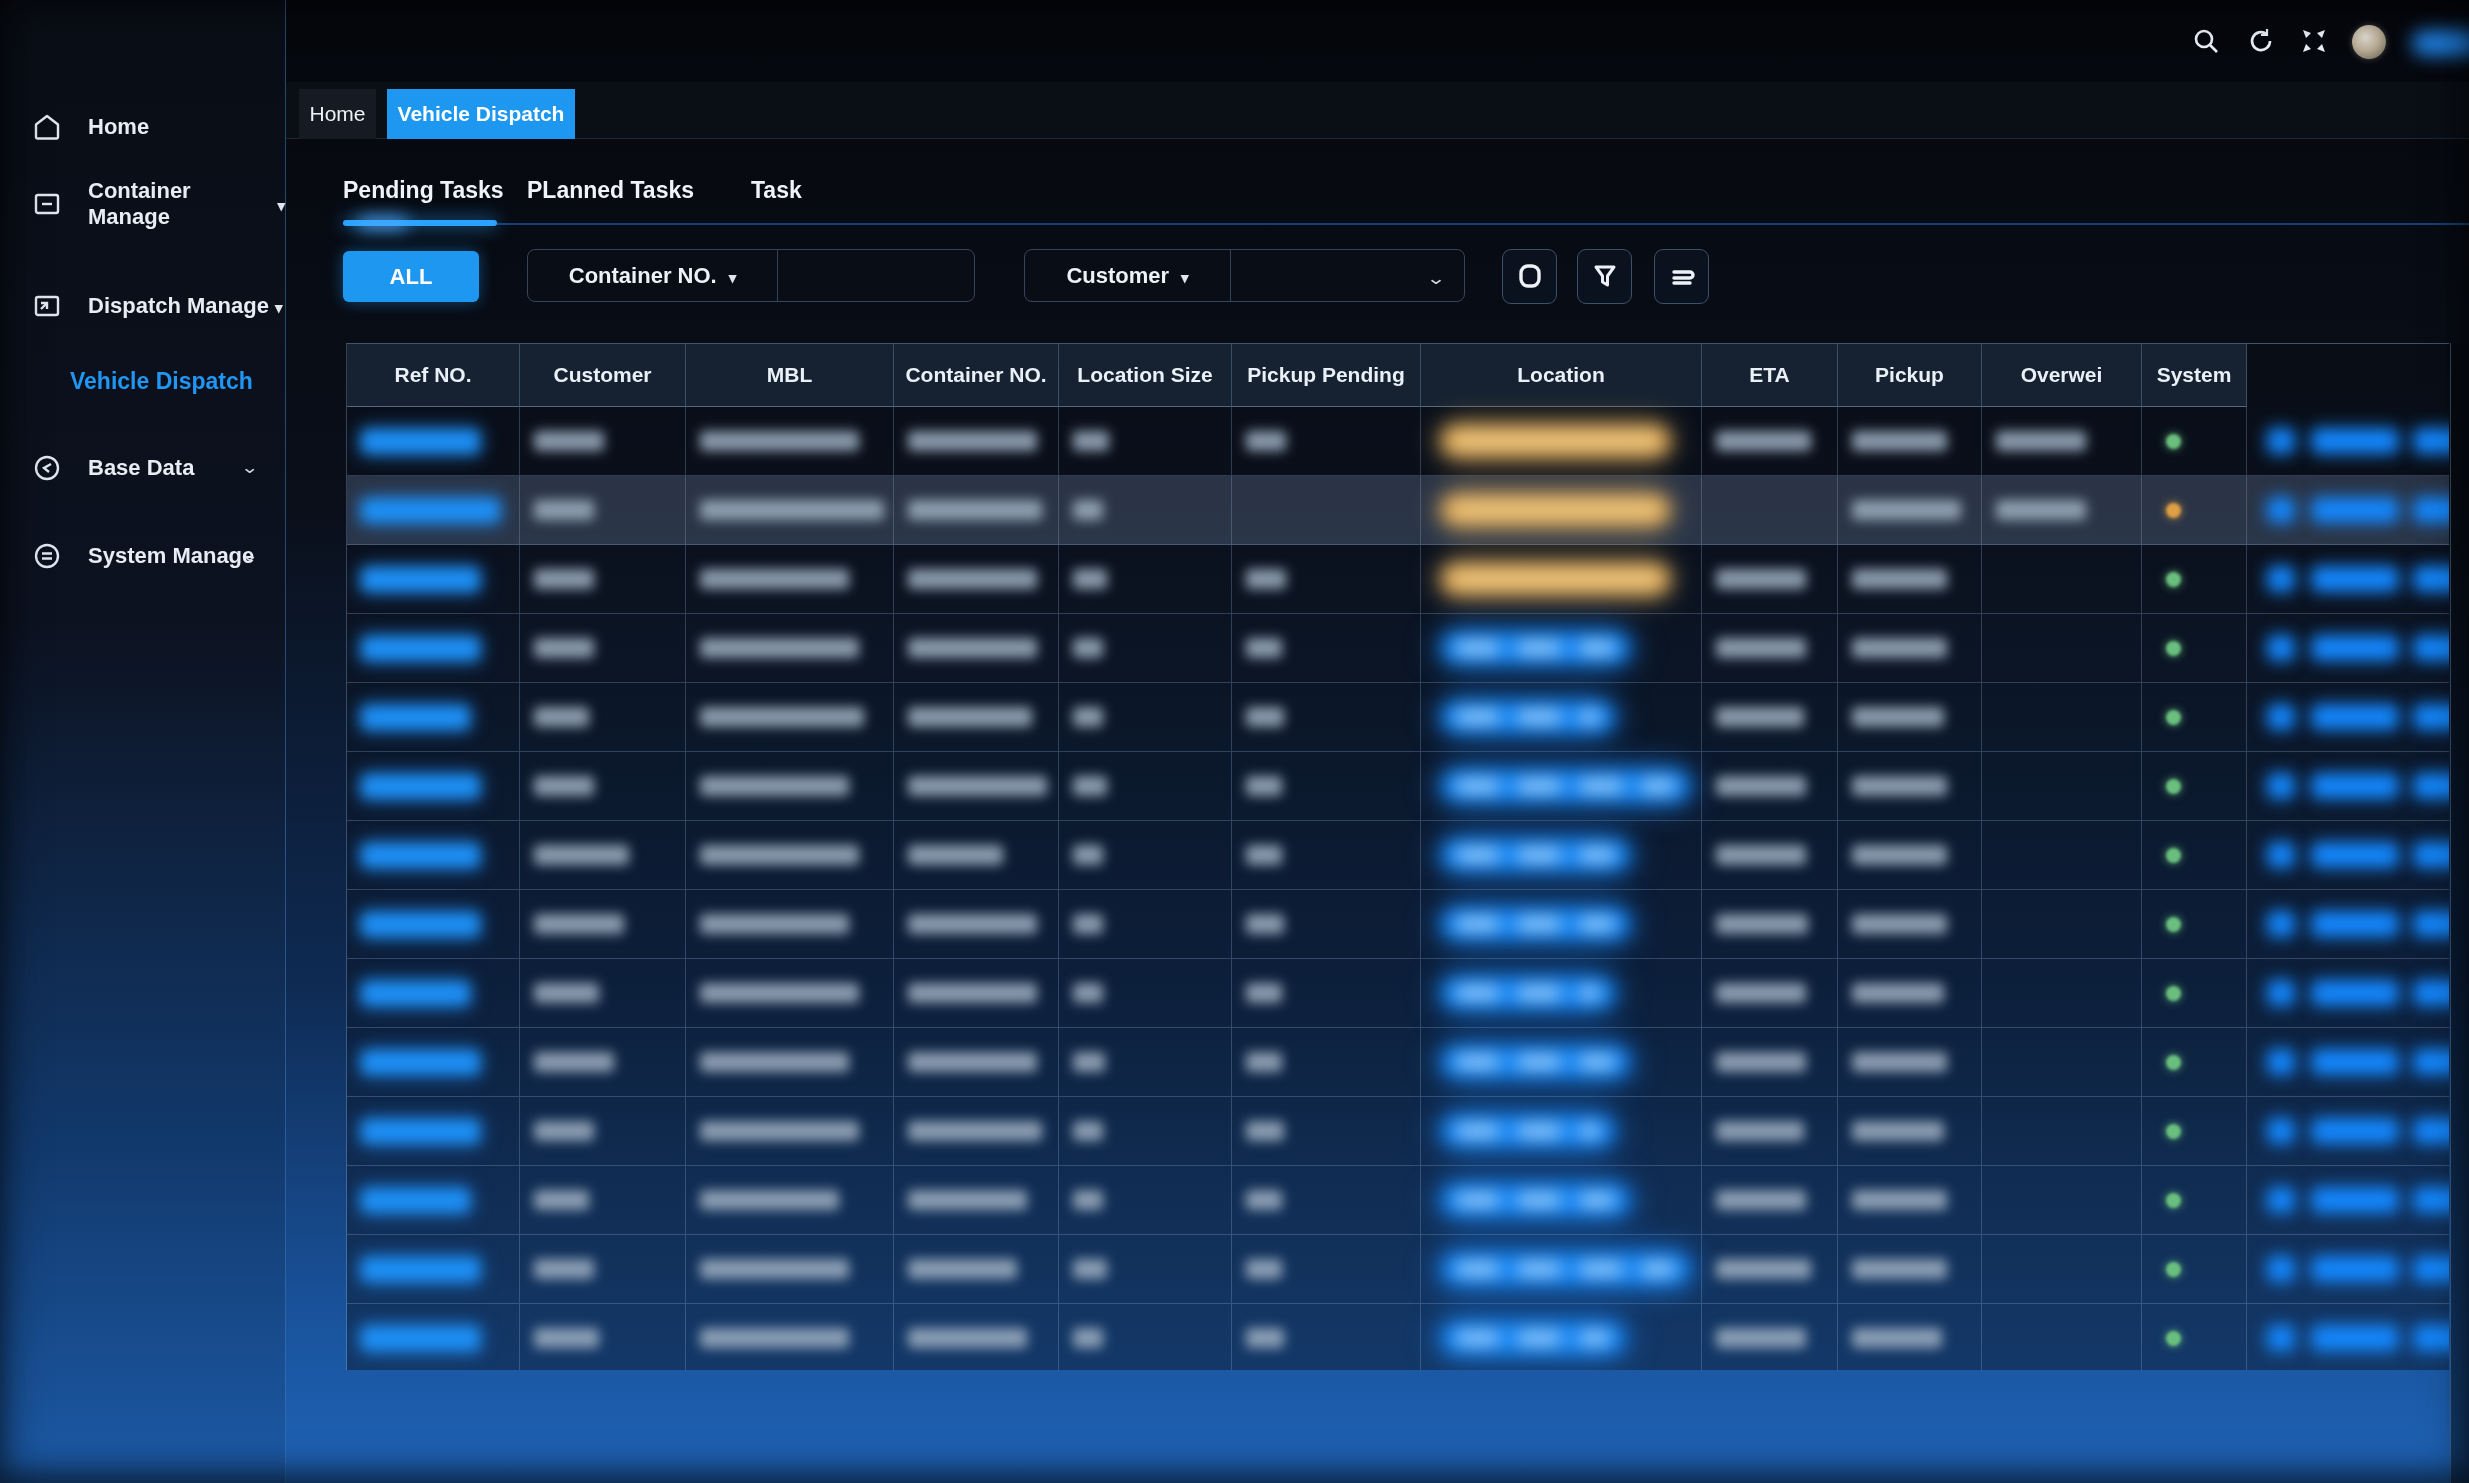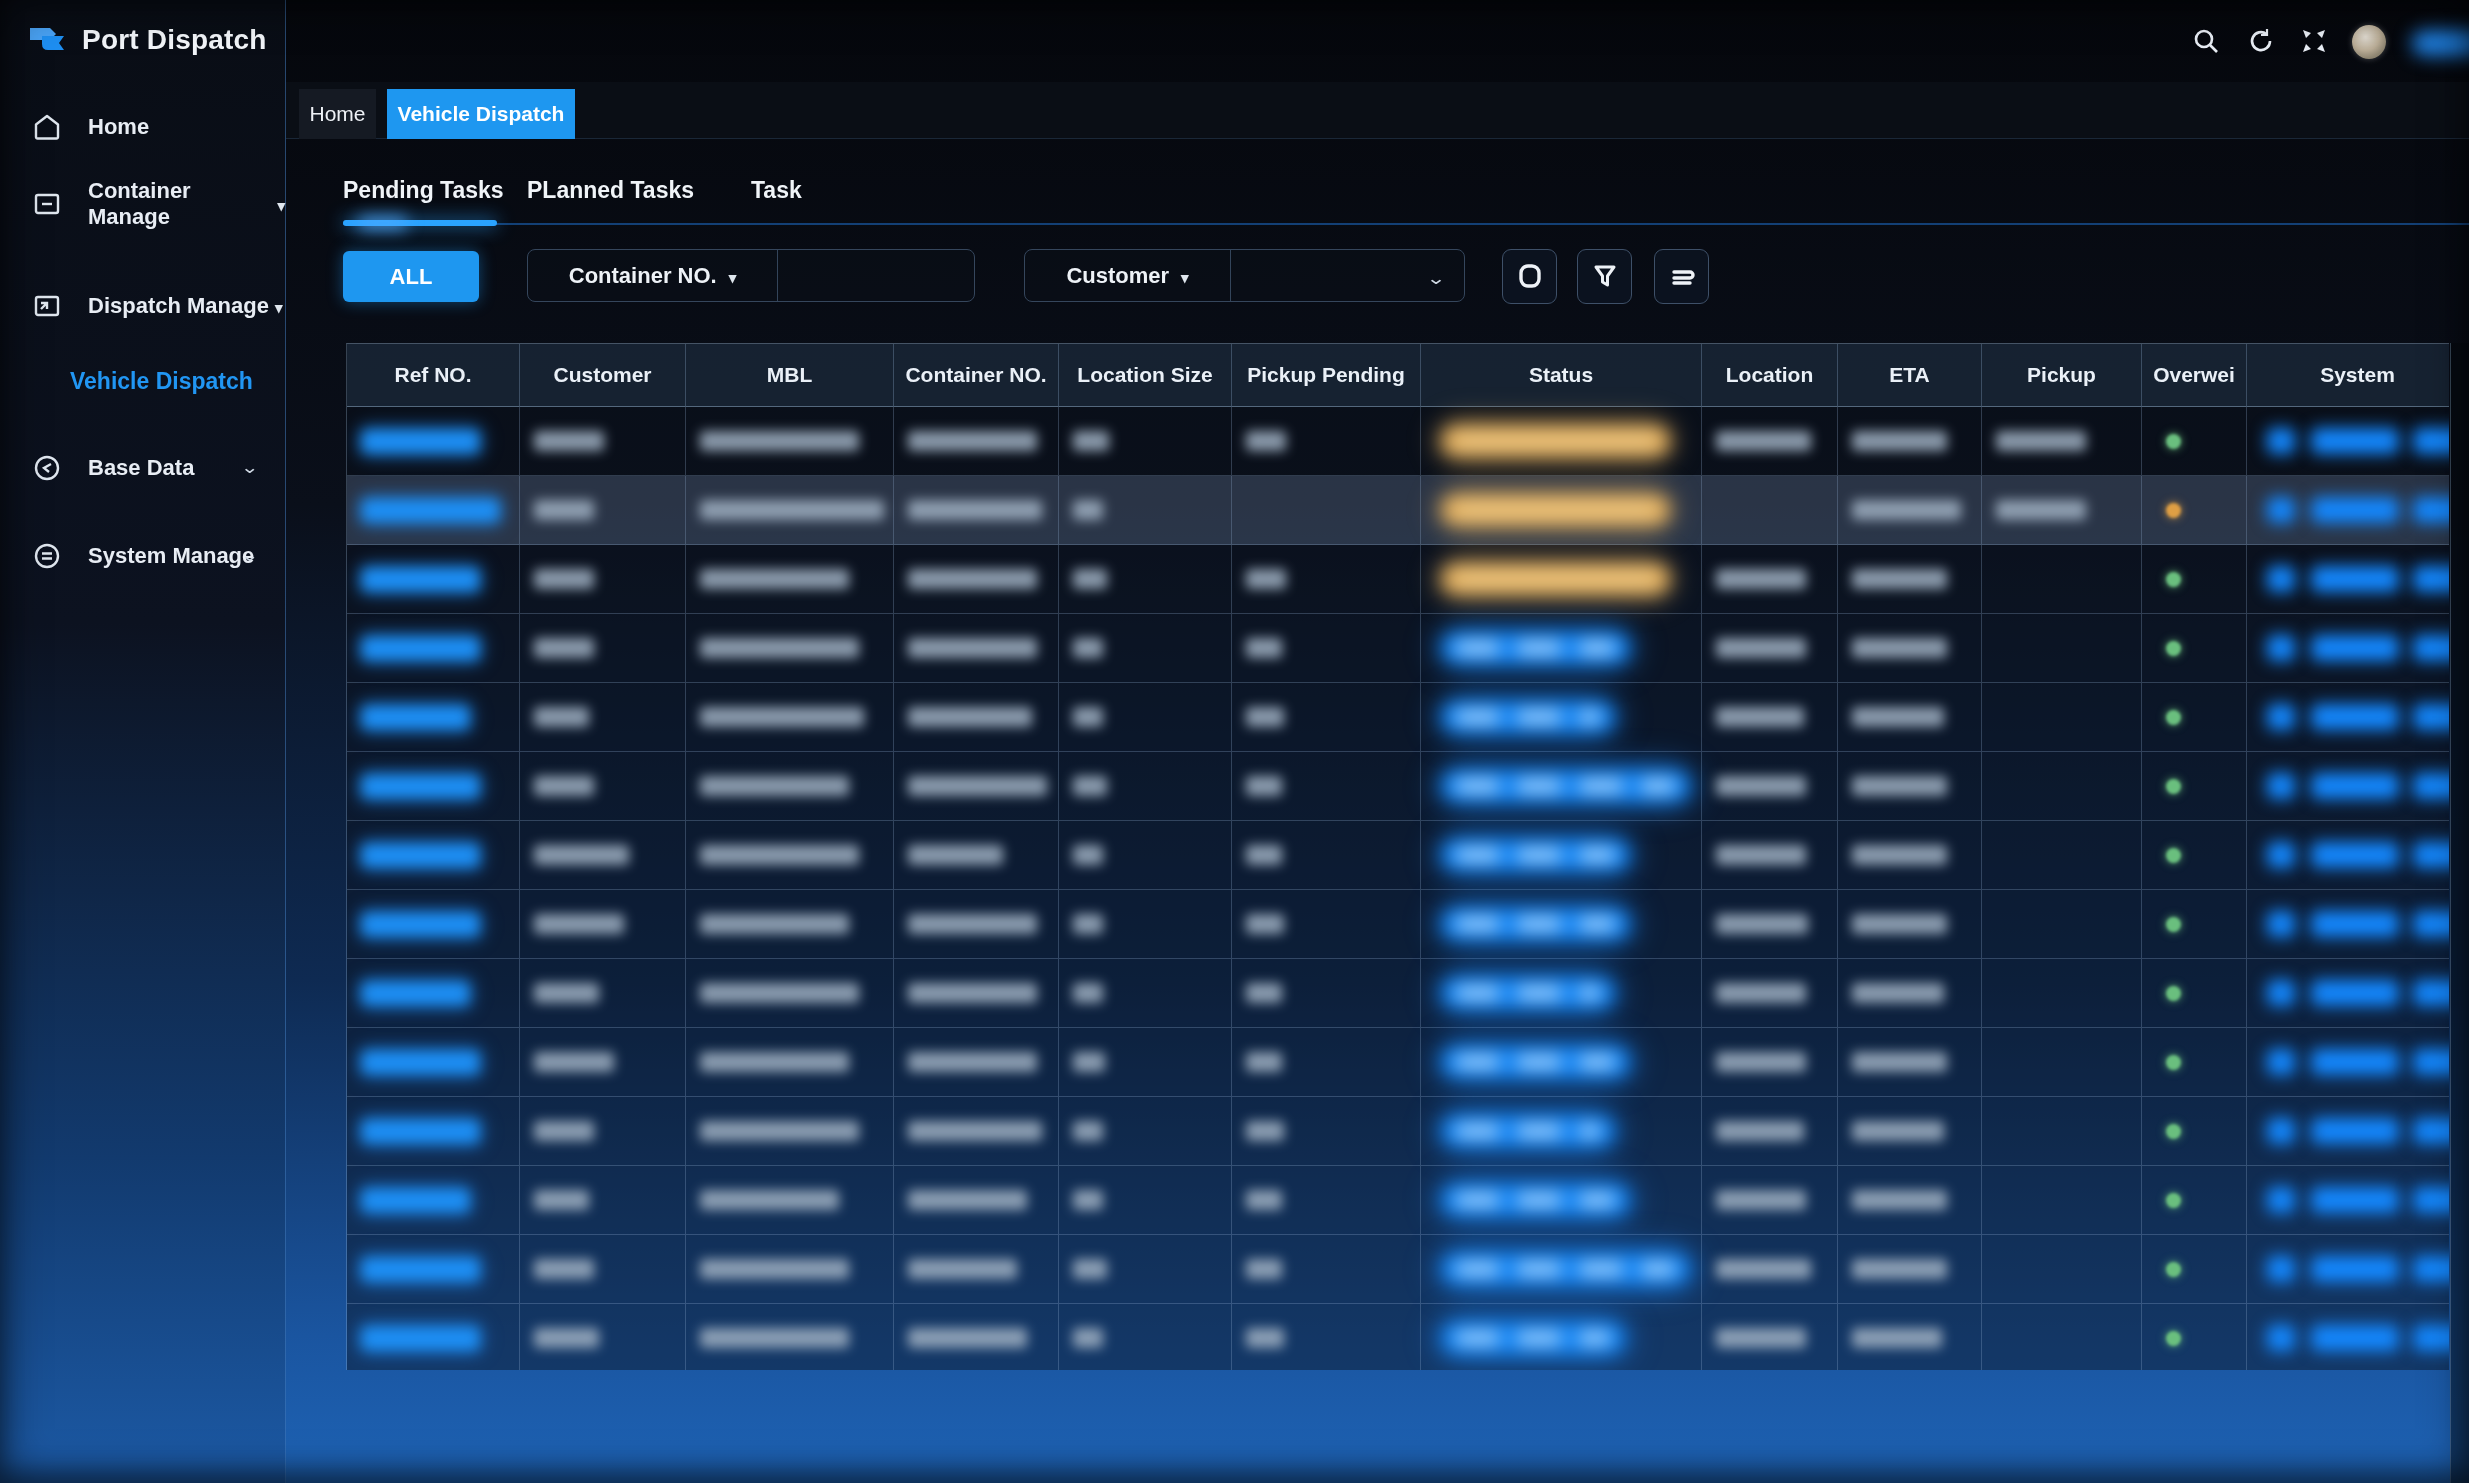--- a/index.html
+++ b/index.html
@@ -92,27 +92,20 @@
   .right-strip{position:absolute;left:2450px;top:343px;width:20px;height:1140px;z-index:3;
        background:rgba(4,8,14,.45);border-left:1px solid rgba(150,180,215,.35);}
   svg{display:block;}
 </style>
 </head>
 <body>
 
 <div class="app">
 
   <div class="sidebar">
-    <div class="logo-row">
-      <svg class="logo-ic" viewBox="0 0 44 36">
-        <path d="M4 6 h20 l6 6 -6 6 H4 z" fill="#4aa3f5"></path>
-        <path d="M16 14 h22 l-5 7 5 7 H22 q-6 0 -6 -6 z" fill="#1e8ff2"></path>
-      </svg>
-      <span class="logo-text">Port Dispatch</span>
-    </div>
 
     <div class="nav-item" style="top:99px">
       <svg class="nav-ic" viewBox="0 0 30 30" fill="none" stroke="#dfe6ee" stroke-width="2.4" stroke-linejoin="round">
         <path d="M15 4 L26 12.5 V25 a1.5 1.5 0 0 1 -1.5 1.5 H5.5 A1.5 1.5 0 0 1 4 25 V12.5 Z"></path>
       </svg>
       <span>Home</span>
     </div>
 
     <div class="nav-item" style="top:176px">
       <svg class="nav-ic" viewBox="0 0 30 30" fill="none" stroke="#dfe6ee" stroke-width="2.4">
@@ -221,21 +214,20 @@
   </div>
 
   <div class="table-wrap">
       <div class="thead" style="grid-template-columns: 173px 166px 208px 165px 173px 189px 281px 136px 144px 160px 105px 222px;">
         <div class="th">Ref  NO.</div>
         <div class="th">Customer</div>
         <div class="th">MBL</div>
         <div class="th">Container NO.</div>
         <div class="th">Location Size</div>
         <div class="th">Pickup Pending</div>
-        <div class="th">Status</div>
         <div class="th">Location</div>
         <div class="th">ETA</div>
         <div class="th">Pickup</div>
         <div class="th">Overwei</div>
         <div class="th">System</div>
       </div>
       <div class="trow" style="grid-template-columns: 173px 166px 208px 165px 173px 189px 281px 136px 144px 160px 105px 222px;">
         <div class="td">
           <div class="refpill" style="width: 119px; margin-left: 14px;"></div>
         </div>

